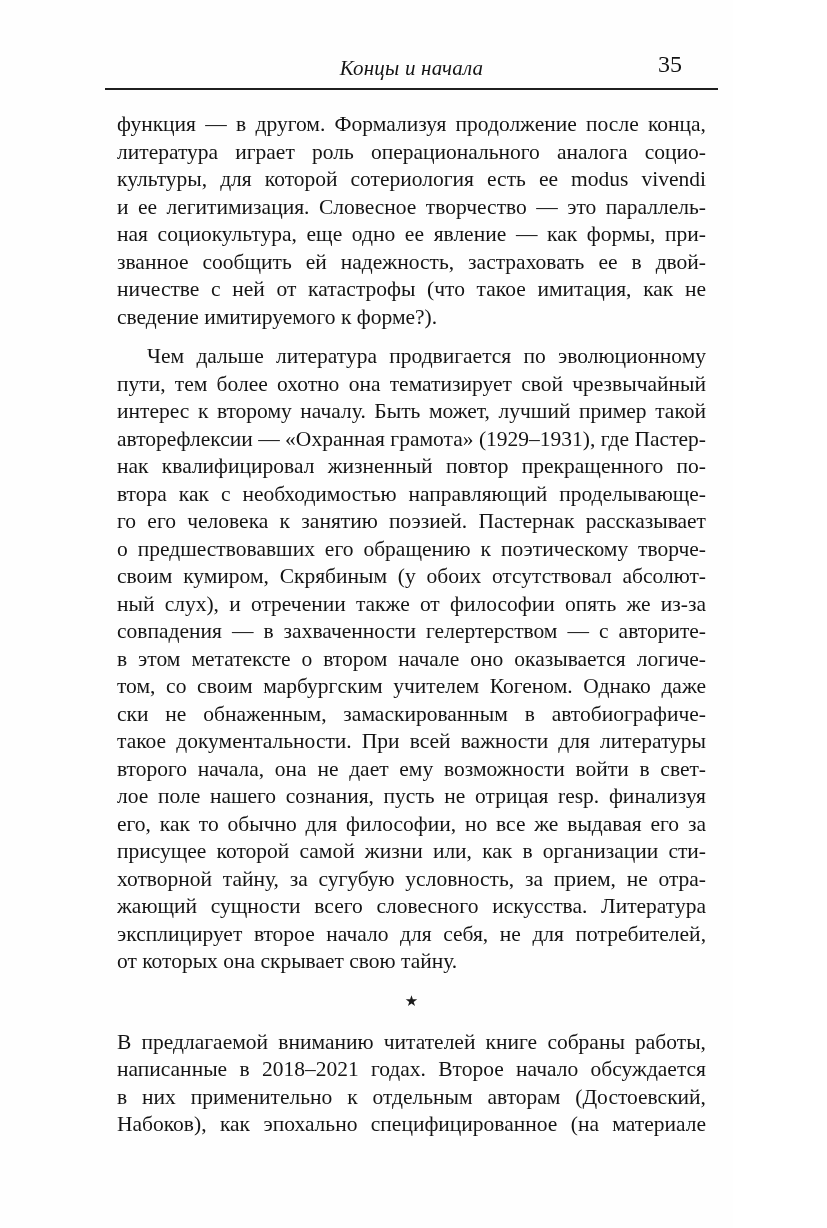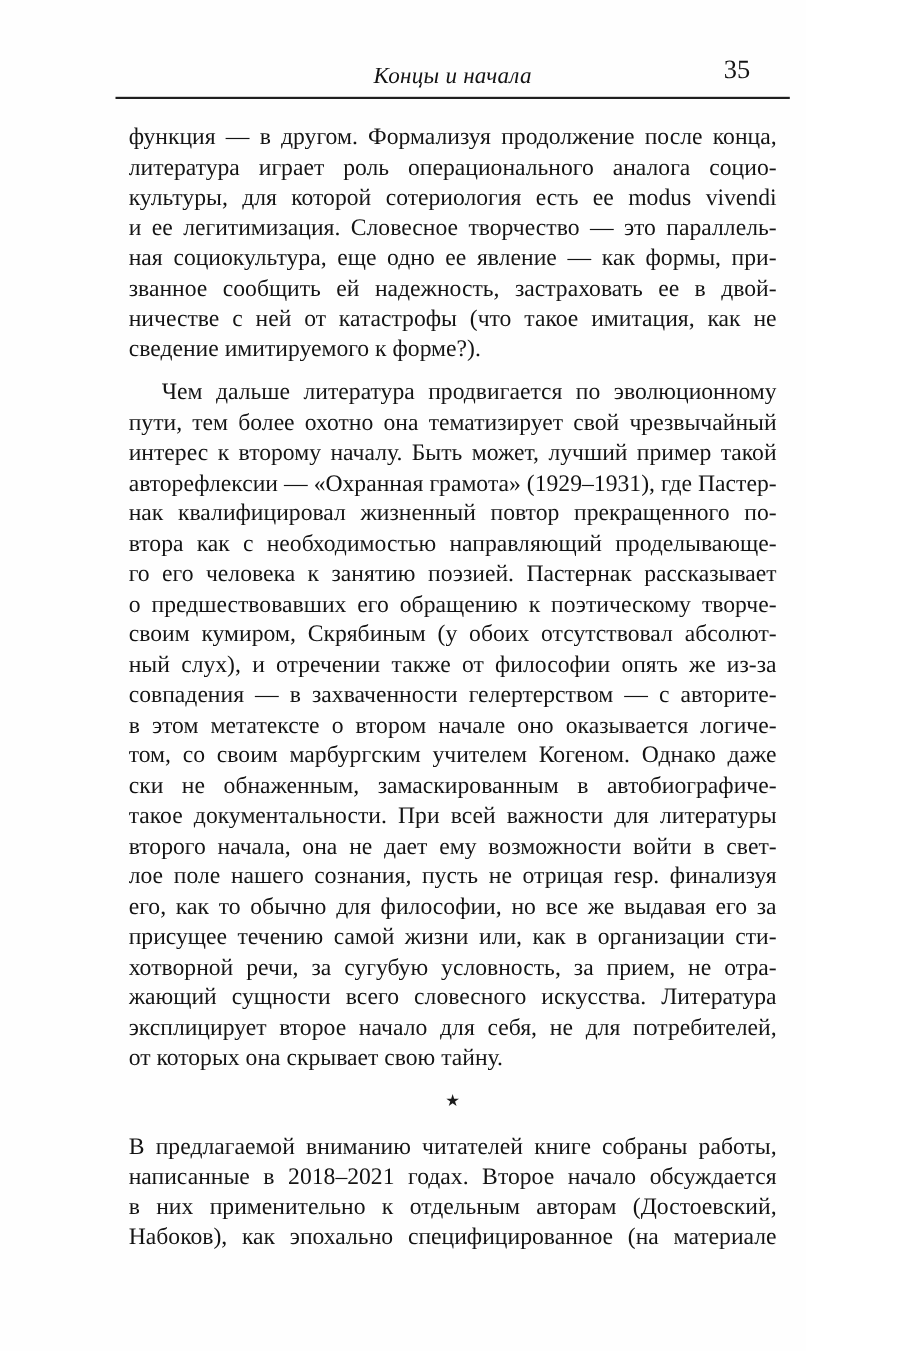--- a/index.html
+++ b/index.html
@@ -111,22 +111,22 @@
           <div class="line">своим кумиром, Скрябиным (у обоих отсутствовал абсолют-</div>
           <div class="line">ный слух), и отречении также от философии опять же из-за</div>
           <div class="line">совпадения — в захваченности гелертерством — с авторите-</div>
           <div class="line">в этом метатексте о втором начале оно оказывается логиче-</div>
           <div class="line">том, со своим марбургским учителем Когеном. Однако даже</div>
           <div class="line">ски не обнаженным, замаскированным в автобиографиче-</div>
           <div class="line">такое документальности. При всей важности для литературы</div>
           <div class="line">второго начала, она не дает ему возможности войти в свет-</div>
           <div class="line">лое поле нашего сознания, пусть не отрицая resp. финализуя</div>
           <div class="line">его, как то обычно для философии, но все же выдавая его за</div>
-          <div class="line">присущее течению самой жизни или, как в организации сти-</div>
-          <div class="line">хотворной речи, за сугубую условность, за прием, не отра-</div>
+          <div class="line">присущее которой самой жизни или, как в организации сти-</div>
+          <div class="line">хотворной тайну, за сугубую условность, за прием, не отра-</div>
           <div class="line">жающий сущности всего словесного искусства. Литература</div>
           <div class="line">эксплицирует второе начало для себя, не для потребителей,</div>
           <div class="line last-left">от которых она скрывает свою тайну.</div>
         </div>
         <div class="section-divider">★</div>
         <div class="paragraph">
           <div class="line">В предлагаемой вниманию читателей книге собраны работы,</div>
           <div class="line">написанные в 2018–2021 годах. Второе начало обсуждается</div>
           <div class="line">в них применительно к отдельным авторам (Достоевский,</div>
           <div class="line">Набоков), как эпохально специфицированное (на материале</div>

